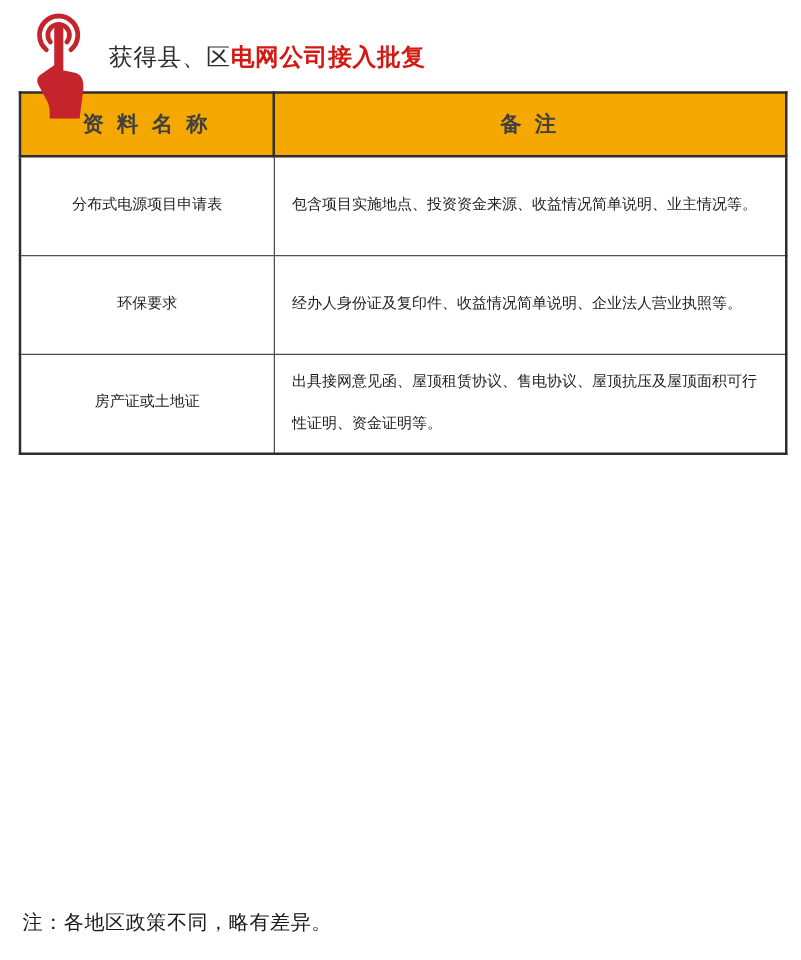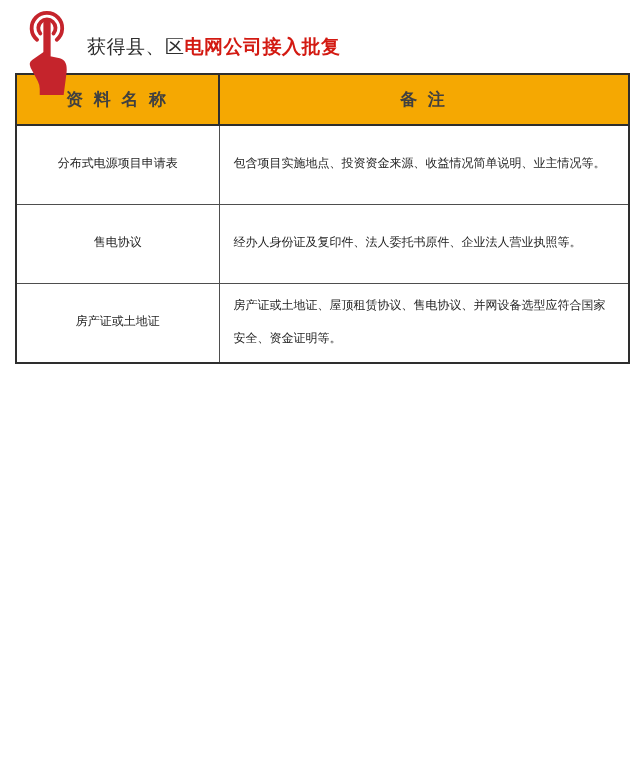--- a/index.html
+++ b/index.html
@@ -101,24 +101,25 @@
         <th>资 料 名 称</th>
         <th>备  注</th>
       </tr>
     </thead>
     <tbody id="table-body">
         <tr>
           <td class="name-cell">分布式电源项目申请表</td>
           <td class="note-cell">包含项目实施地点、投资资金来源、收益情况简单说明、业主情况等。</td>
         </tr>
         <tr>
-          <td class="name-cell">售电协议</td>
-          <td class="note-cell">经办人身份证及复印件、法人委托书原件、企业法人营业执照等。</td>
+          <td class="name-cell">环保要求</td>
+          <td class="note-cell">经办人身份证及复印件、收益情况简单说明、企业法人营业执照等。</td>
         </tr>
         <tr>
           <td class="name-cell">房产证或土地证</td>
-          <td class="note-cell">房产证或土地证、屋顶租赁协议、售电协议、并网设备选型应符合国家安全、资金证明等。</td>
+          <td class="note-cell">出具接网意见函、屋顶租赁协议、售电协议、屋顶抗压及屋顶面积可行性证明、资金证明等。</td>
         </tr>
       </tbody>
   </table>
 
+  <div class="footnote">注：各地区政策不同，略有差异。</div>
 
 </div>
 
 </body></html>

